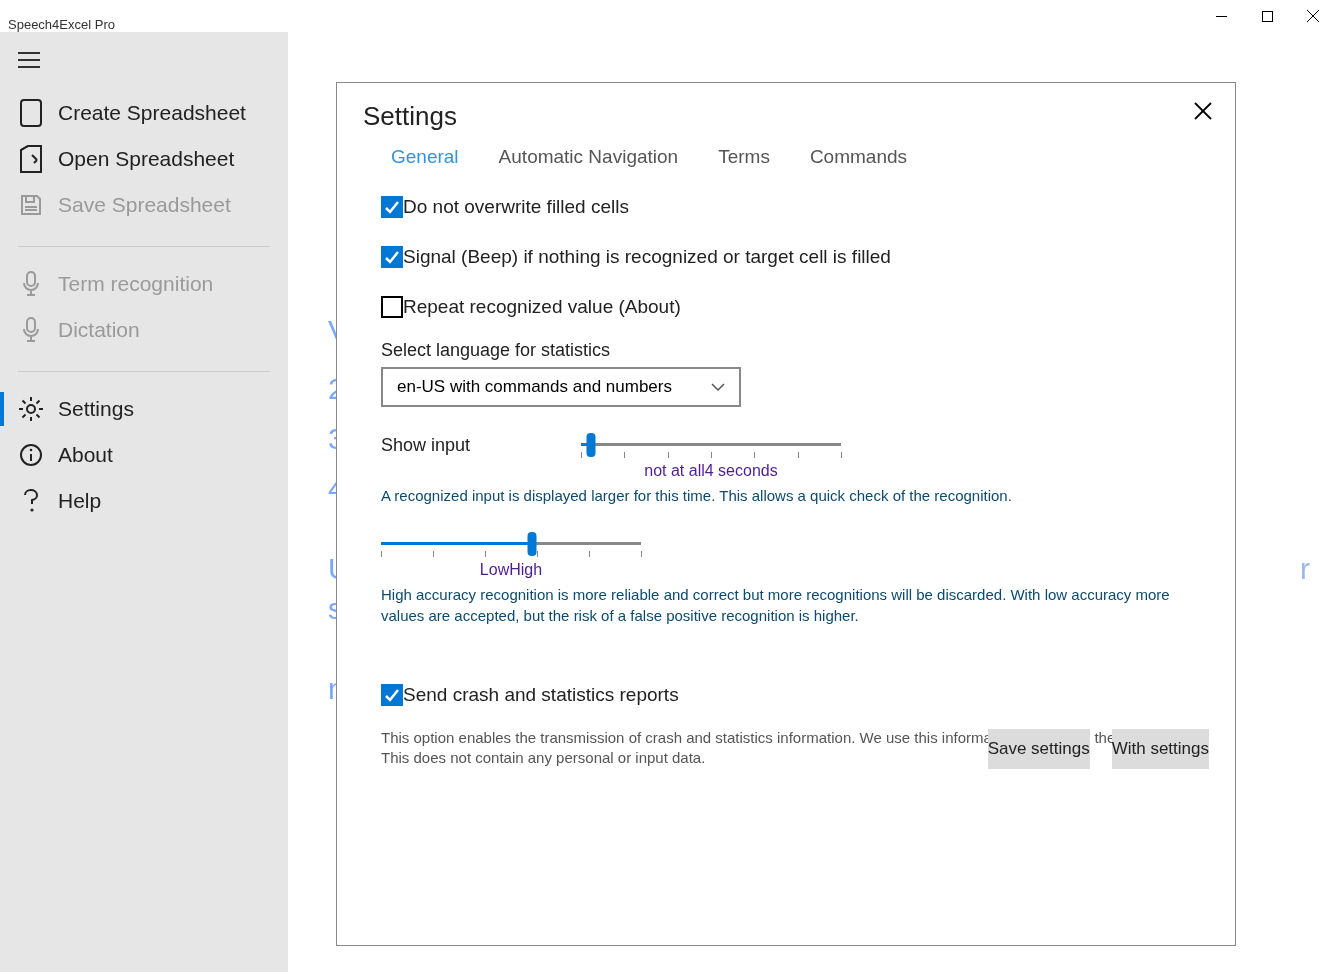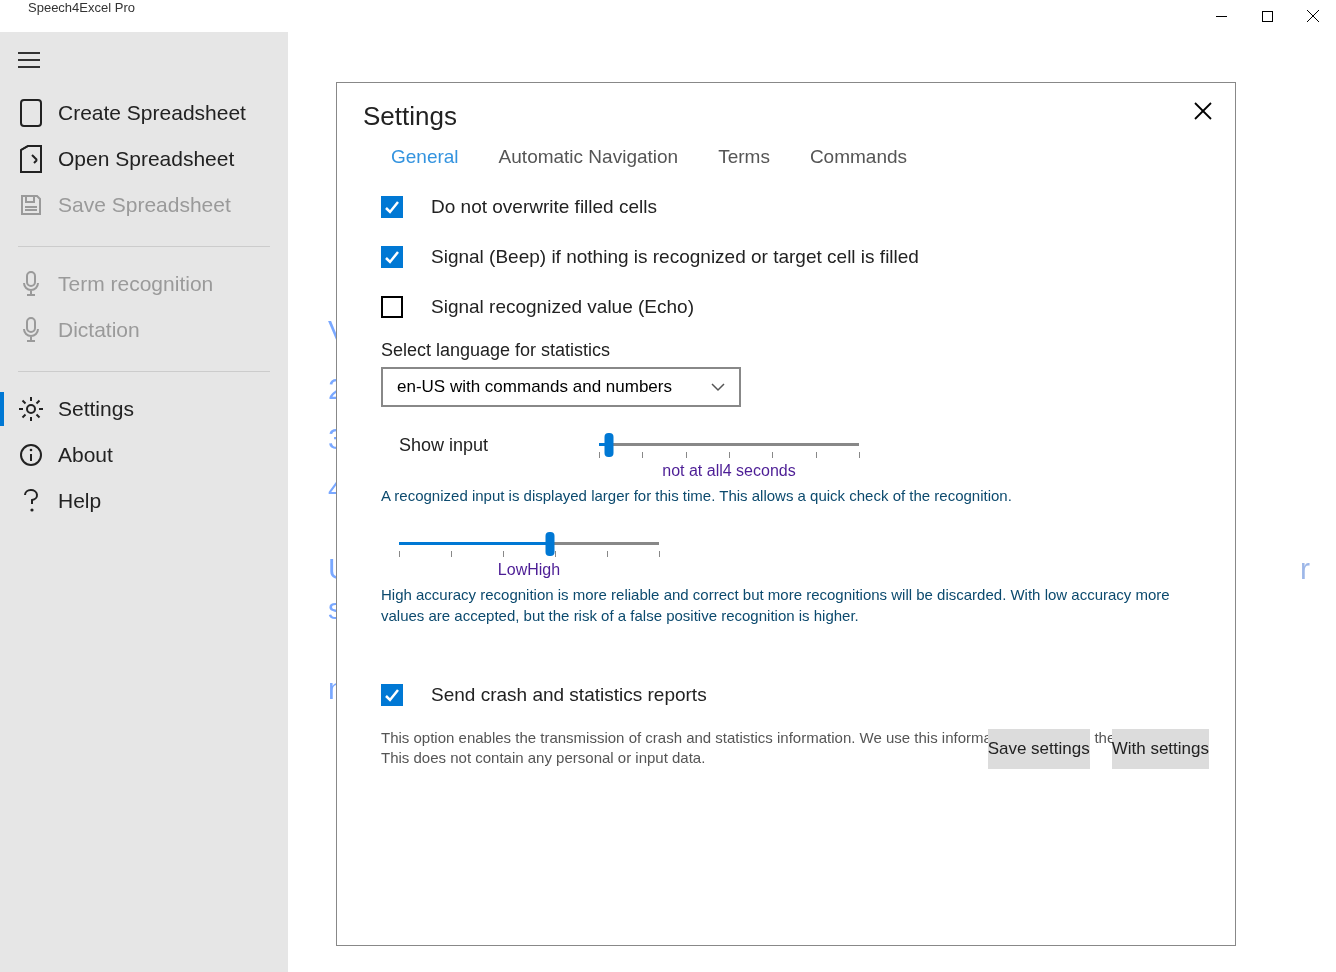--- a/index.html
+++ b/index.html
@@ -1,18 +1,18 @@
 <!DOCTYPE html>
 <html><head>
 <meta charset="utf-8">
 <style>
   * { box-sizing: border-box; margin: 0; padding: 0; }
   html, body { width: 1336px; height: 972px; font-family: "Segoe UI", Arial, sans-serif; background: #fff; color: #000; overflow: hidden; }
   .window { width: 1336px; height: 972px; display: flex; flex-direction: column; }
-  .titlebar { height: 32px; display: flex; align-items: flex-start; padding-left: 28px; font-size: 13px; color: #333; }
+  .titlebar { height: 32px; display: flex; align-items: flex-end; padding-left: 8px; font-size: 13px; color: #333; }
   .titlebar .spacer { flex: 1; }
   .titlebar .winbtn { width: 46px; height: 32px; display: flex; align-items: center; justify-content: center; }
   .titlebar .winbtn svg { stroke: #000; }
   .body { flex: 1; display: flex; min-height: 0; }
 
   
   .sidebar { width: 288px; background: #e6e6e6; padding: 14px 0 0 0; }
   .hamburger { padding: 6px 18px 18px 18px; }
   .sidegroup { padding: 0 4px 10px 0; }
   .sideitem { display: flex; align-items: center; gap: 14px; padding: 10px 18px; font-size: 21px; color: #222; cursor: pointer; }
@@ -28,31 +28,31 @@
 
   
   .dialog { position: absolute; left: 48px; top: 50px; width: 900px; height: 864px; background: #fff; border: 1px solid #888; padding: 18px 26px 24px 26px; }
   .dialog-title { font-size: 26px; font-weight: 400; color: #222; }
   .dialog-close { position: absolute; right: 22px; top: 18px; cursor: pointer; }
   .tabs { display: flex; gap: 40px; margin-top: 14px; margin-left: 28px; font-size: 19px; }
   .tab { color: #555; cursor: pointer; }
   .tab.active { color: #3393df; }
 
   .section { margin-top: 28px; margin-left: 18px; }
-  .chkrow { display: flex; align-items: center; gap: 28px; margin-bottom: 22px; font-size: 19px; color: #222; margin-top: 28px; }
+  .chkrow { display: flex; align-items: center; gap: 0; margin-bottom: 22px; font-size: 19px; color: #222; margin-top: 28px; }
   .chkbox { width: 22px; height: 22px; border: 2px solid #000; display: inline-flex; align-items: center; justify-content: center; cursor: pointer; }
   .chkbox.checked { background: #0078d4; border-color: #0078d4; }
   .chkbox.checked svg { display: block; }
   .chkbox svg { display: none; stroke: #fff; stroke-width: 2.5; fill: none; }
 
   .fieldlabel { font-size: 18px; color: #222; margin-bottom: 6px; }
   .select { width: 360px; height: 40px; border: 2px solid #888; display: flex; align-items: center; padding: 0 14px; font-size: 17px; position: relative; cursor: pointer; }
   .select .chev { position: absolute; right: 14px; top: 50%; transform: translateY(-50%); }
 
-  .sliderrow { display: flex; align-items: flex-start; gap: 40px; margin-top: 26px; margin-left: 18px; }
+  .sliderrow { display: flex; align-items: flex-start; gap: 40px; margin-top: 26px; }
   .sliderlabel { font-size: 18px; color: #222; width: 160px; padding-top: 2px; }
   .sliderwrap { width: 260px; }
   .track { position: relative; height: 24px; }
   .trackline { position: absolute; top: 10px; left: 0; right: 0; height: 3px; background: #888; }
   .trackdone { position: absolute; top: 10px; left: 0; height: 3px; background: #0078d4; }
   .thumb { position: absolute; top: 0; width: 9px; height: 24px; background: #0078d4; border-radius: 4px; transform: translateX(-50%); }
   .ticks { position: relative; height: 8px; margin-top: -5px; }
   .tick { position: absolute; width: 1px; height: 6px; background: #888; top: 0; }
   .rangelabels { display: flex; justify-content: center; font-size: 16px; color: #4c1d95; margin-top: 2px; }
   .desc { font-size: 15px; color: #0c4a6e; margin-top: 6px; line-height: 1.35; max-width: 830px; }
@@ -227,21 +227,21 @@
           <div class="chkrow">
             <span class="chkbox checked">
                 <svg width="16" height="16" viewBox="0 0 16 16">
                   <polyline points="2,9 6,13 14,3"></polyline>
                 </svg>
               </span>
             <span>Signal (Beep) if nothing is recognized or target cell is filled</span>
           </div>
           <div class="chkrow">
             <span class="chkbox"></span>
-            <span>Signal recognized value (Echo)</span>
+            <span>Repeat recognized value (About)</span>
           </div>
 
           <div class="fieldlabel">Select language for statistics</div>
           <div class="select">
             <span>en-US with commands and numbers</span>
             <span class="chev"><svg width="14" height="10" viewBox="0 0 14 10">
                   <polyline points="1,2 7,8 13,2" fill="none" stroke="#555" stroke-width="1.5"></polyline>
                 </svg></span>
           </div>
 

